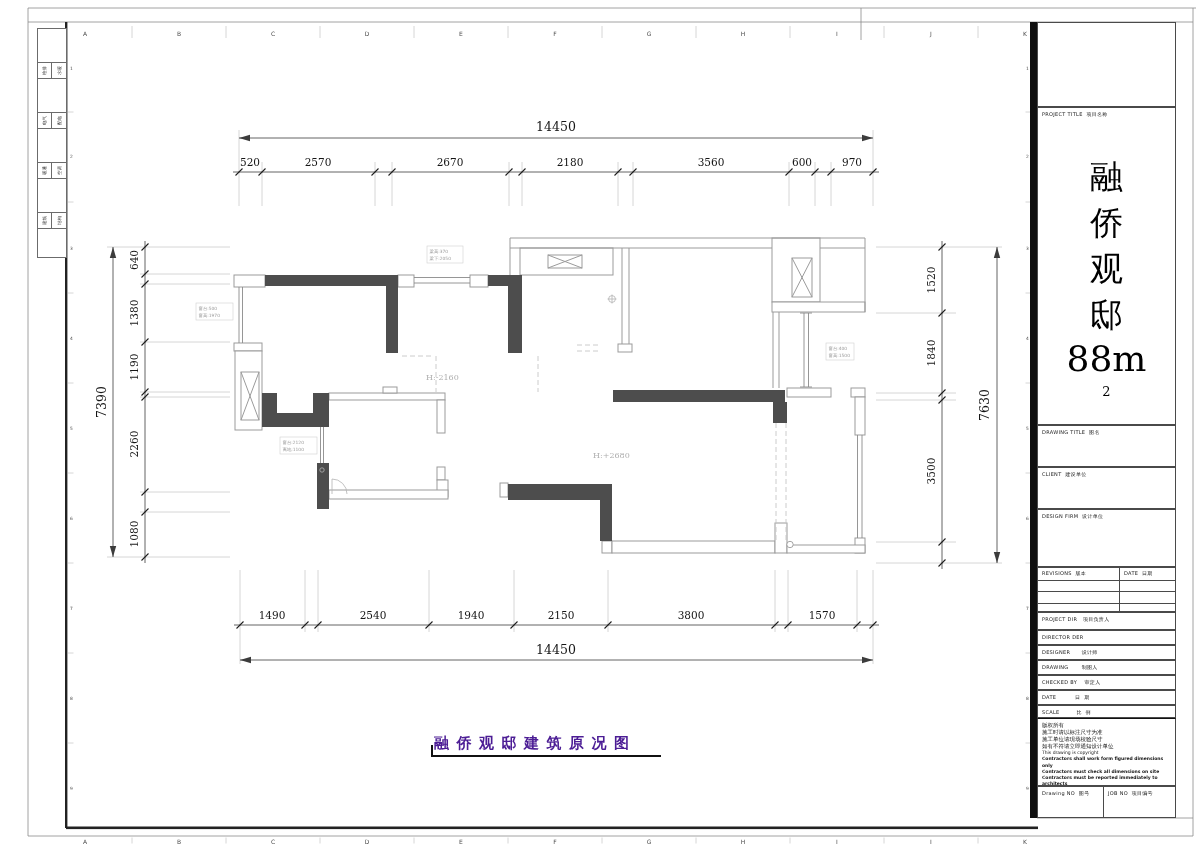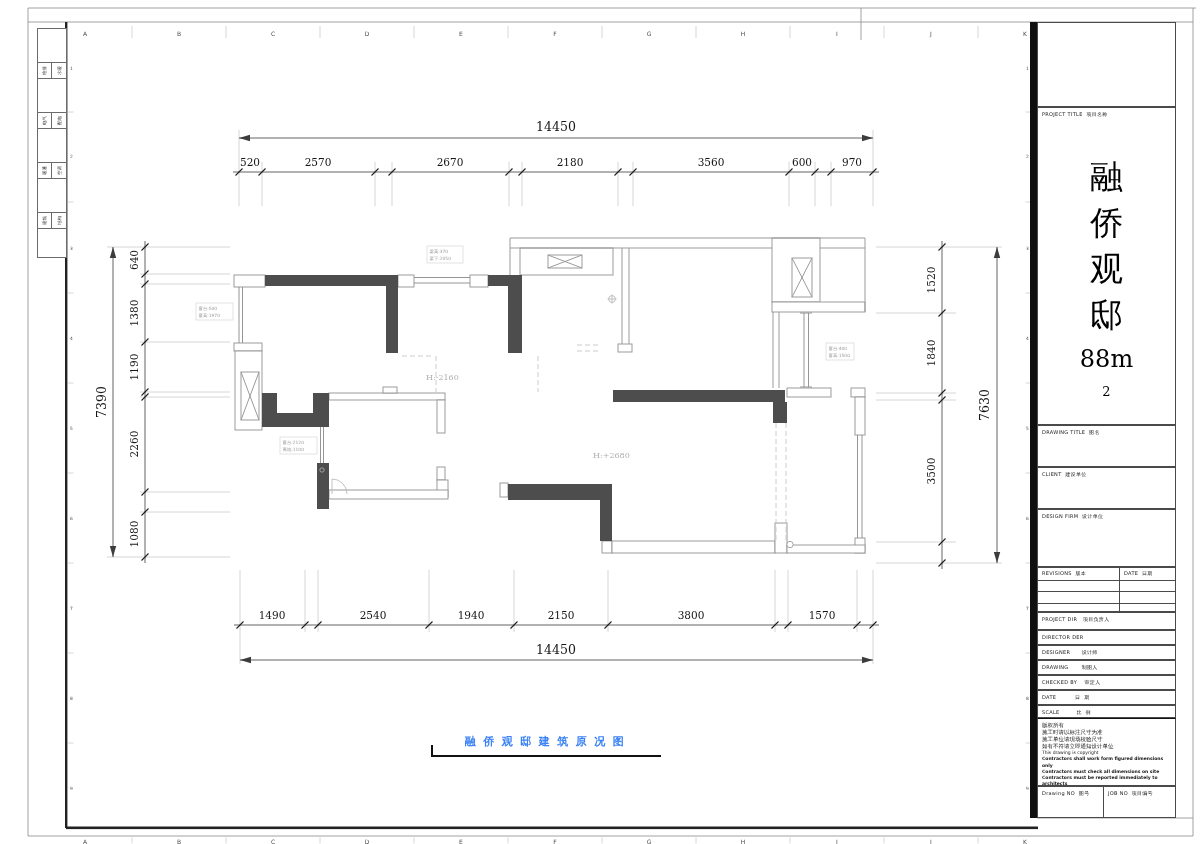--- a/index.html
+++ b/index.html
@@ -23,21 +23,21 @@
   .wl{stroke:#9b9b9b;stroke-width:1;}
   .wd{fill:#4d4d4d;stroke:none;}
   .win{stroke:#8a8a8a;stroke-width:0.9;}
   .dash{stroke:#c6c6c6;stroke-width:0.9;stroke-dasharray:5 3;fill:none;}
   .sym{stroke:#b3b3b3;stroke-width:0.8;fill:none;}
   
   .tb-box{position:absolute;left:1037px;width:139px;background:#fff;border:1px solid #4a4a4a;box-sizing:border-box;}
   .tb-label{font-size:5px;letter-spacing:0.3px;color:#222;padding:3px 0 0 4px;white-space:pre;}
   .vt{display:flex;flex-direction:column;align-items:center;row-gap:10px;padding-top:42px;}
   .vt .c{font-family:"DejaVu Serif",serif;font-size:33px;line-height:36px;color:#000;}
-  .vt .m{font-size:24px;line-height:32px;}
+  .vt .m{font-size:36px;line-height:32px;}
   .vt .sup{font-size:13px;line-height:13px;}
   .rev-row{display:flex;border-bottom:1px solid #4a4a4a;height:10.5px;}
   .rev-head{height:11.5px;}
   .rev-c1{width:82px;border-right:1px solid #4a4a4a;box-sizing:border-box;}
   .rev-c2{flex:1;}
   .rev-row .tb-label{padding-top:2px;}
   #notes{padding:3px 2px 0 4px;}
   .note-zh{font-size:5.5px;line-height:7px;color:#161616;}
   .note-en{font-size:4.5px;line-height:6.3px;color:#161616;}
   .note-en.b{font-weight:bold;}
@@ -45,22 +45,22 @@
   .dn-c1{width:66px;border-right:1px solid #4a4a4a;box-sizing:border-box;}
   .dn-c2{flex:1;}
   
   #sig{position:absolute;left:37px;top:28px;width:30px;height:230px;border:0.8px solid #6b6b6b;box-sizing:border-box;background:#fff;}
   .sig-empty{border-bottom:0.8px solid #6b6b6b;box-sizing:border-box;}
   .sig-cell{border-bottom:0.8px solid #6b6b6b;box-sizing:border-box;display:flex;}
   .sig-half{width:50%;display:flex;align-items:center;justify-content:center;box-sizing:border-box;}
   .sig-half:first-child{border-right:0.8px solid #6b6b6b;}
   .sig-half span{font-size:4.5px;color:#333;transform:rotate(-90deg);white-space:nowrap;display:block;}
   
-  #caption{position:absolute;left:434px;top:734px;width:228px;text-align:center;
-    font-family:"DejaVu Serif",serif;font-size:11px;font-weight:700;letter-spacing:7.5px;color:#3b82f6;white-space:nowrap;}
+  #caption{position:absolute;left:434px;top:734px;width:228px;text-align:left;
+    font-family:"DejaVu Serif",serif;font-size:15px;font-weight:700;letter-spacing:7.5px;color:#4c1d95;white-space:nowrap;}
 </style>
 </head>
 <body>
 
 <div class="sheet">
 
   <svg id="lw" width="1200" height="844" viewBox="0 0 1200 844">
 
     <g>
       <line class="frameln" x1="28" y1="8" x2="1196" y2="8"></line>

